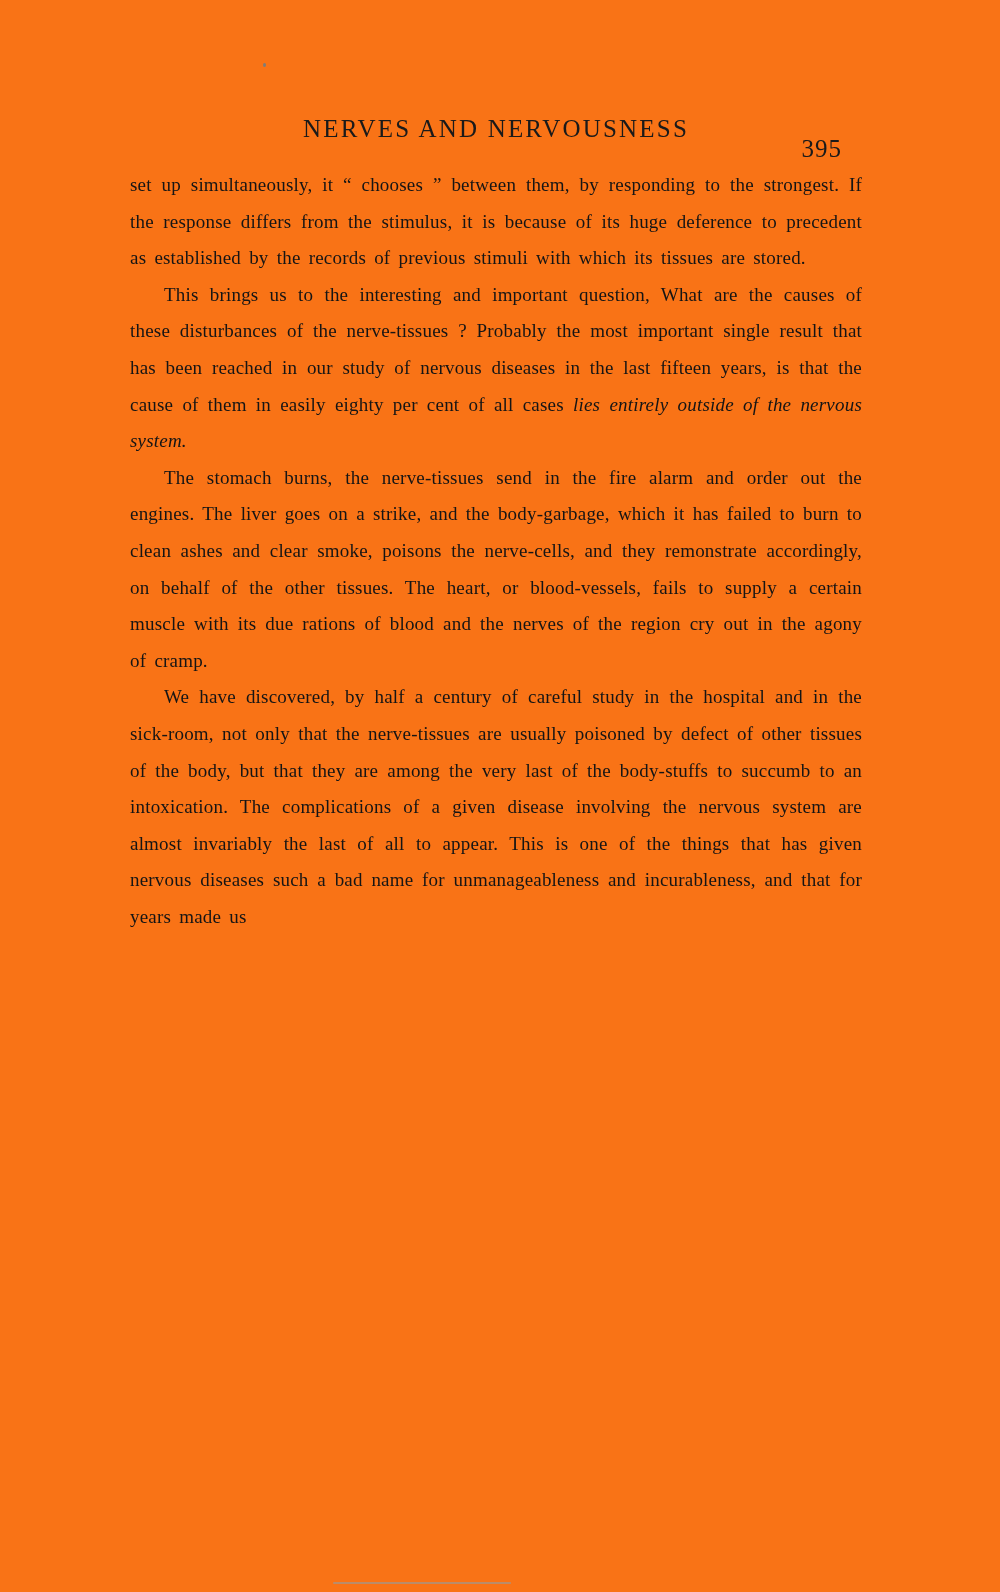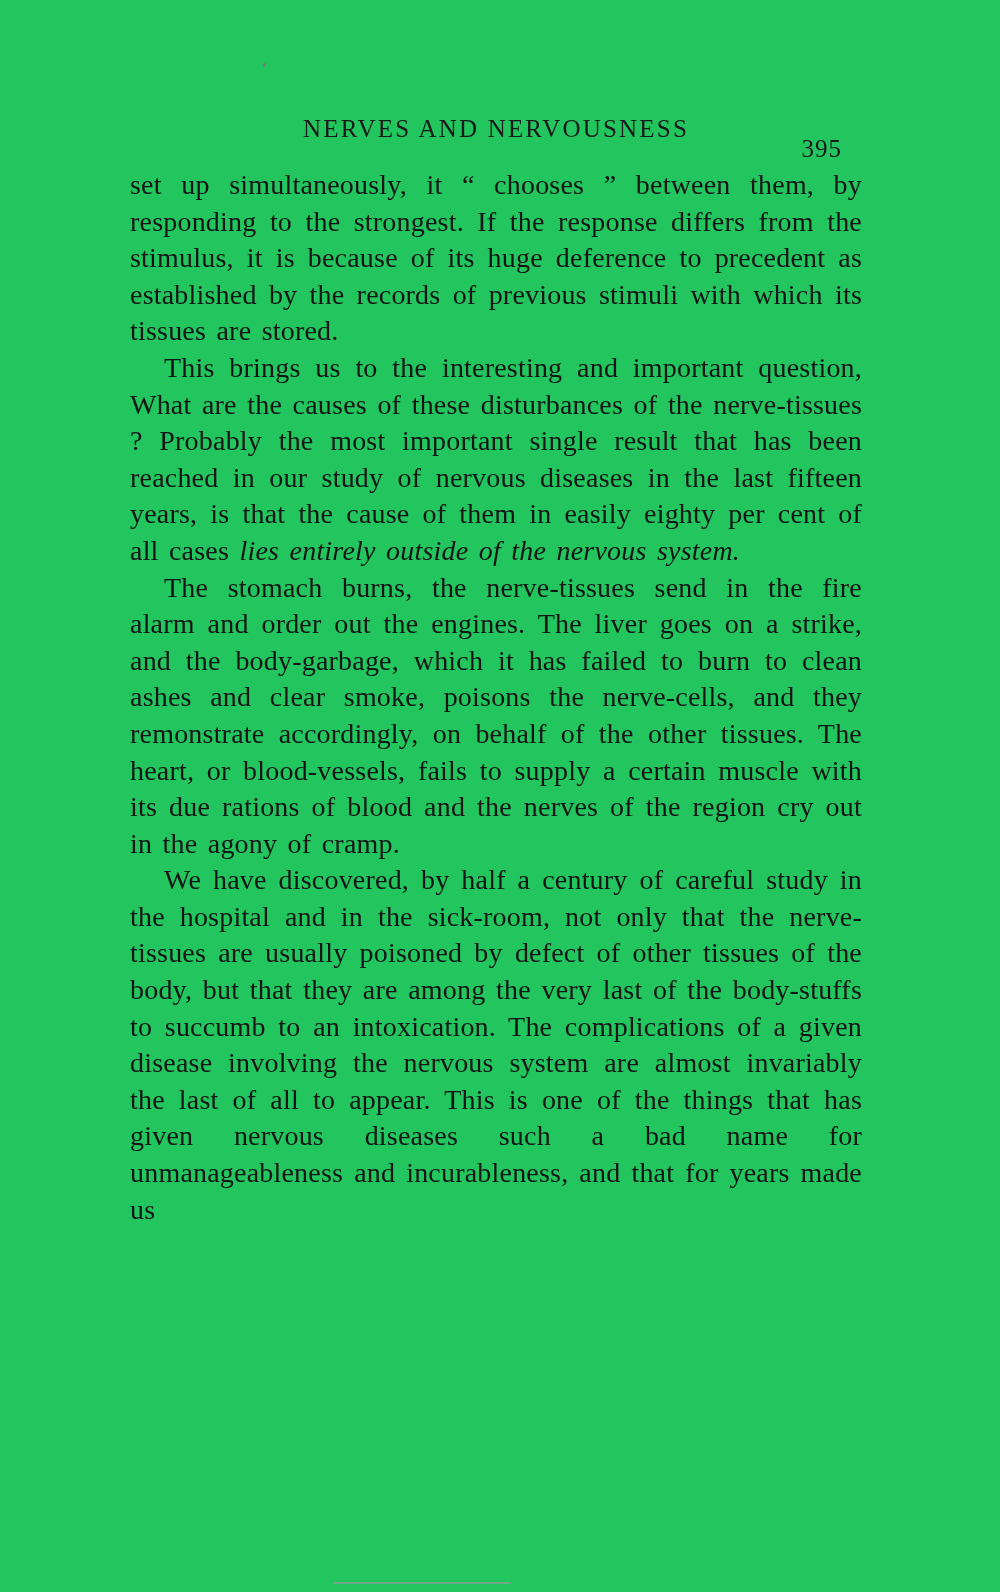--- a/index.html
+++ b/index.html
@@ -2,21 +2,21 @@
 <html><head>
 <meta charset="utf-8">
 <style>
   * { margin: 0; padding: 0; box-sizing: border-box; }
   html, body { background: #e9e9e7; }
   .page {
     position: relative;
     width: 1000px;
     height: 1592px;
     margin: 0 auto;
-    background: #22c55e;
+    background: #f97316;
     overflow: hidden;
     font-family: "Liberation Serif", "DejaVu Serif", serif;
     color: #161616;
   }
   .content {
     position: absolute;
     left: 130px;
     right: 138px;
     top: 112px;
   }
@@ -32,21 +32,21 @@
   }
   .page-num {
     position: absolute;
     right: 20px;
     top: 0;
     letter-spacing: 1px;
     margin-top: 20px;
   }
   .body-text {
     margin-top: 21px;
-    font-size: 28px;
+    font-size: 19px;
     line-height: 36.6px;
     text-align: justify;
     text-justify: inter-word;
     word-spacing: 3.2px;
     letter-spacing: 0.2px;
     color: #151515;
   }
   .para { text-indent: 0; }
   .para.indent { text-indent: 34px; }
   .italic { font-style: italic; }

